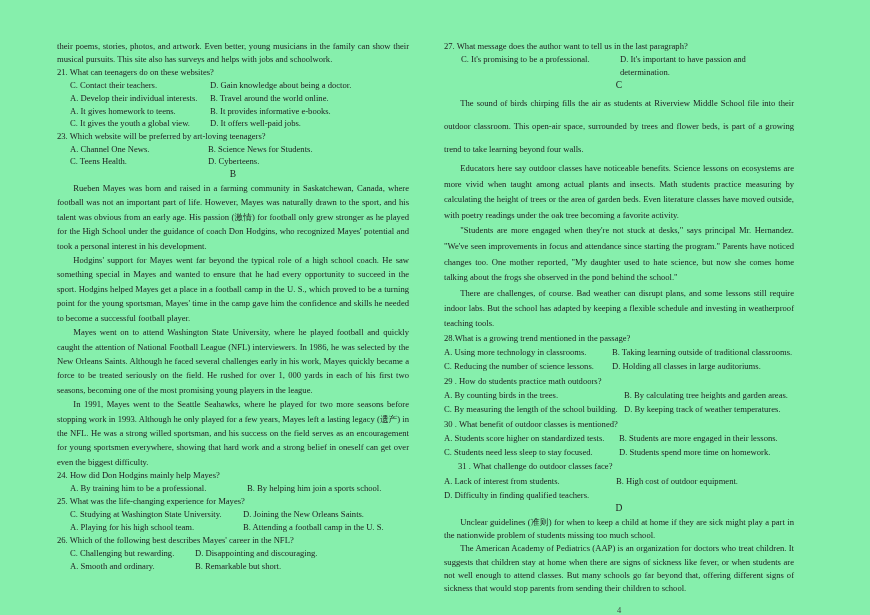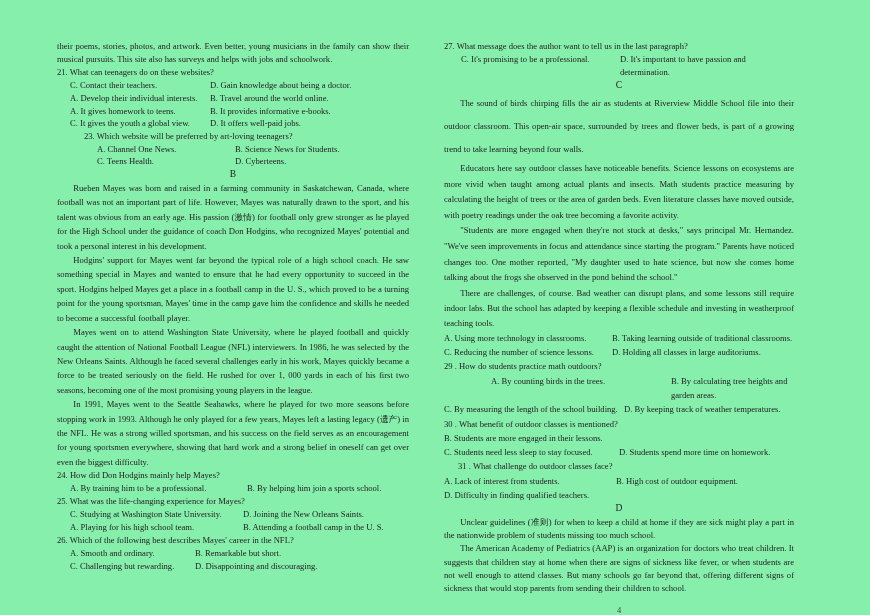--- a/index.html
+++ b/index.html
@@ -43,21 +43,21 @@
       <div class="question" style="line-height: 12.7px;">
         <div class="opt-row" style="padding-left: 13px;">
           <span class="opt-a" style="width: 140px;">A. It gives homework to teens.</span>
           <span class="opt-b">B. It provides informative e-books.</span>
         </div>
         <div class="opt-row" style="padding-left: 13px;">
           <span class="opt-a" style="width: 140px;">C. It gives the youth a global view.</span>
           <span class="opt-b">D. It offers well-paid jobs.</span>
         </div>
       </div>
-      <div class="question" style="line-height: 12.7px; margin-left: 27px;">
+      <div class="question" style="line-height: 12.7px;">
         <div class="q-stem">23. Which website will be preferred by art-loving teenagers?</div>
         <div class="opt-row" style="padding-left: 13px;">
           <span class="opt-a" style="width: 138px;">A. Channel One News.</span>
           <span class="opt-b">B. Science News for Students.</span>
         </div>
         <div class="opt-row" style="padding-left: 13px;">
           <span class="opt-a" style="width: 138px;">C. Teens Health.</span>
           <span class="opt-b">D. Cyberteens.</span>
         </div>
       </div>
@@ -80,66 +80,68 @@
           <span class="opt-b">D. Joining the New Orleans Saints.</span>
         </div>
         <div class="opt-row" style="padding-left: 13px;">
           <span class="opt-a" style="width: 173px;">A. Playing for his high school team.</span>
           <span class="opt-b">B. Attending a football camp in the U. S.</span>
         </div>
       </div>
       <div class="question" style="line-height: 13px;">
         <div class="q-stem">26. Which of the following best describes Mayes' career in the NFL?</div>
         <div class="opt-row" style="padding-left: 13px;">
+          <span class="opt-a" style="width: 125px;">C. Challenging but rewarding.</span>
+          <span class="opt-b">D. Disappointing and discouraging.</span>
+        </div>
+        <div class="opt-row" style="padding-left: 13px;">
           <span class="opt-a" style="width: 125px;">A. Smooth and ordinary.</span>
           <span class="opt-b">B. Remarkable but short.</span>
-        </div>
-        <div class="opt-row" style="padding-left: 13px;">
-          <span class="opt-a" style="width: 125px;">C. Challenging but rewarding.</span>
-          <span class="opt-b">D. Disappointing and discouraging.</span>
         </div>
       </div>
     </div>
   <div class="col col-right">
       <div class="question" style="line-height: 13px;">
         <div class="q-stem">27. What message does the author want to tell us in the last paragraph?</div>
         <div class="opt-row" style="padding-left: 17px;">
           <span class="opt-a" style="width: 159px;">C. It's promising to be a professional.</span>
           <span class="opt-b">D. It's important to have passion and determination.</span>
         </div>
       </div>
       <div class="section-header" style="line-height: 13px;">C</div>
       <div class="para indent" style="line-height: 23px;">The sound of birds chirping fills the air as students at Riverview Middle School file into their outdoor classroom. This open-air space, surrounded by trees and flower beds, is part of a growing trend to take learning beyond four walls.</div>
       <div class="para indent" style="line-height: 15.6px;">Educators here say outdoor classes have noticeable benefits. Science lessons on ecosystems are more vivid when taught among actual plants and insects. Math students practice measuring by calculating the height of trees or the area of garden beds. Even literature classes have moved outside, with poetry readings under the oak tree becoming a favorite activity.</div>
       <div class="para indent" style="line-height: 15.6px;">"Students are more engaged when they're not stuck at desks," says principal Mr. Hernandez. "We've seen improvements in focus and attendance since starting the program." Parents have noticed changes too. One mother reported, "My daughter used to hate science, but now she comes home talking about the frogs she observed in the pond behind the school."</div>
       <div class="para indent" style="line-height: 15px;">There are challenges, of course. Bad weather can disrupt plans, and some lessons still require indoor labs. But the school has adapted by keeping a flexible schedule and investing in weatherproof teaching tools.</div>
       <div class="question" style="line-height: 14.3px;">
+        <div class="q-stem">28.What is a growing trend mentioned in the passage?</div>
         <div class="opt-row" style="padding-left: 0px;">
           <span class="opt-a" style="width: 168px;">A. Using more technology in classrooms.</span>
           <span class="opt-b">B. Taking learning outside of traditional classrooms.</span>
         </div>
         <div class="opt-row" style="padding-left: 0px;">
           <span class="opt-a" style="width: 168px;">C. Reducing the number of science lessons.</span>
           <span class="opt-b">D. Holding all classes in large auditoriums.</span>
         </div>
       </div>
       <div class="question" style="line-height: 14.3px;">
         <div class="q-stem">29 . How do students practice math outdoors?</div>
         <div class="opt-row" style="padding-left: 0px;">
-          <span class="opt-a" style="width: 180px; margin-left: 47px;">A. By counting birds in the trees.</span>
+          <span class="opt-a" style="width: 180px;">A. By counting birds in the trees.</span>
           <span class="opt-b">B. By calculating tree heights and garden areas.</span>
         </div>
         <div class="opt-row" style="padding-left: 0px;">
           <span class="opt-a" style="width: 180px;">C. By measuring the length of the school building.</span>
           <span class="opt-b">D. By keeping track of weather temperatures.</span>
         </div>
       </div>
       <div class="question" style="line-height: 14.3px;">
         <div class="q-stem">30 . What benefit of outdoor classes is mentioned?</div>
         <div class="opt-row" style="padding-left: 0px;">
+          <span class="opt-a" style="width: 175px;">A. Students score higher on standardized tests.</span>
           <span class="opt-b">B. Students are more engaged in their lessons.</span>
         </div>
         <div class="opt-row" style="padding-left: 0px;">
           <span class="opt-a" style="width: 175px;">C. Students need less sleep to stay focused.</span>
           <span class="opt-b">D. Students spend more time on homework.</span>
         </div>
       </div>
       <div class="question" style="line-height: 14.3px;">
         <div class="q-stem" style="padding-left: 14px;">31 . What challenge do outdoor classes face?</div>
         <div class="opt-row" style="padding-left: 0px;">

